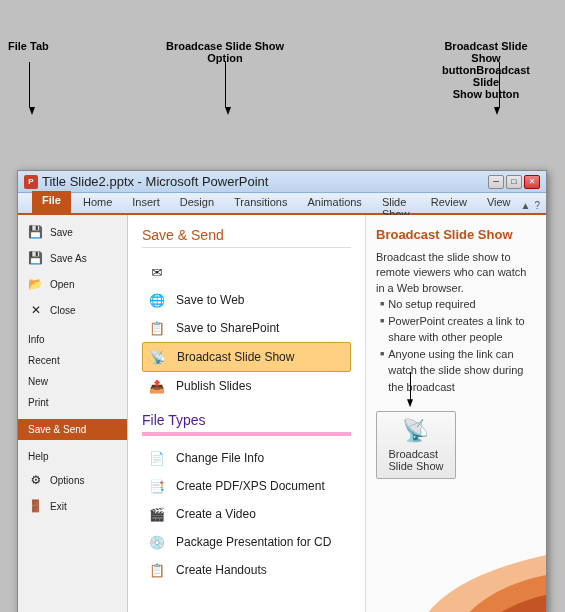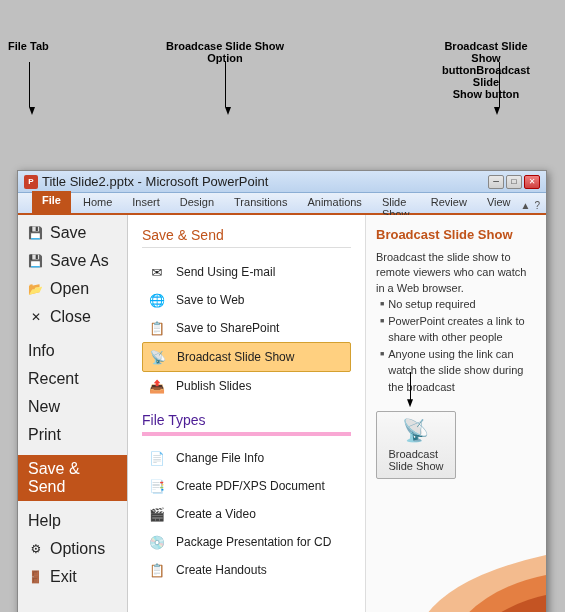--- a/index.html
+++ b/index.html
@@ -133,21 +133,21 @@
       height: 16px;
       display: flex;
       align-items: center;
       justify-content: center;
       font-size: 12px;
     }
     .sidebar-spacer {
       height: 6px;
     }
     .sidebar-label {
-      font-size: 16px;
+      font-size: 10px;
     }
 
     
     .middle-panel {
       flex: 1;
       padding: 12px 14px;
       border-right: 1px solid #ddd;
       overflow-y: auto;
     }
     .section-title {
@@ -354,21 +354,20 @@
           <div class="si-icon">🚪</div>
           <span class="sidebar-label">Exit</span>
         </div>
       </div>
 
       <div class="middle-panel">
         <div class="section-title">Save &amp; Send</div>
 
         <div class="menu-item">
           <div class="menu-icon">✉</div>
-          <span>Send Using E-mail</span>
         </div>
         <div class="menu-item">
           <div class="menu-icon">🌐</div>
           <span>Save to Web</span>
         </div>
         <div class="menu-item">
           <div class="menu-icon">📋</div>
           <span>Save to SharePoint</span>
         </div>
         <div class="menu-item highlighted">

